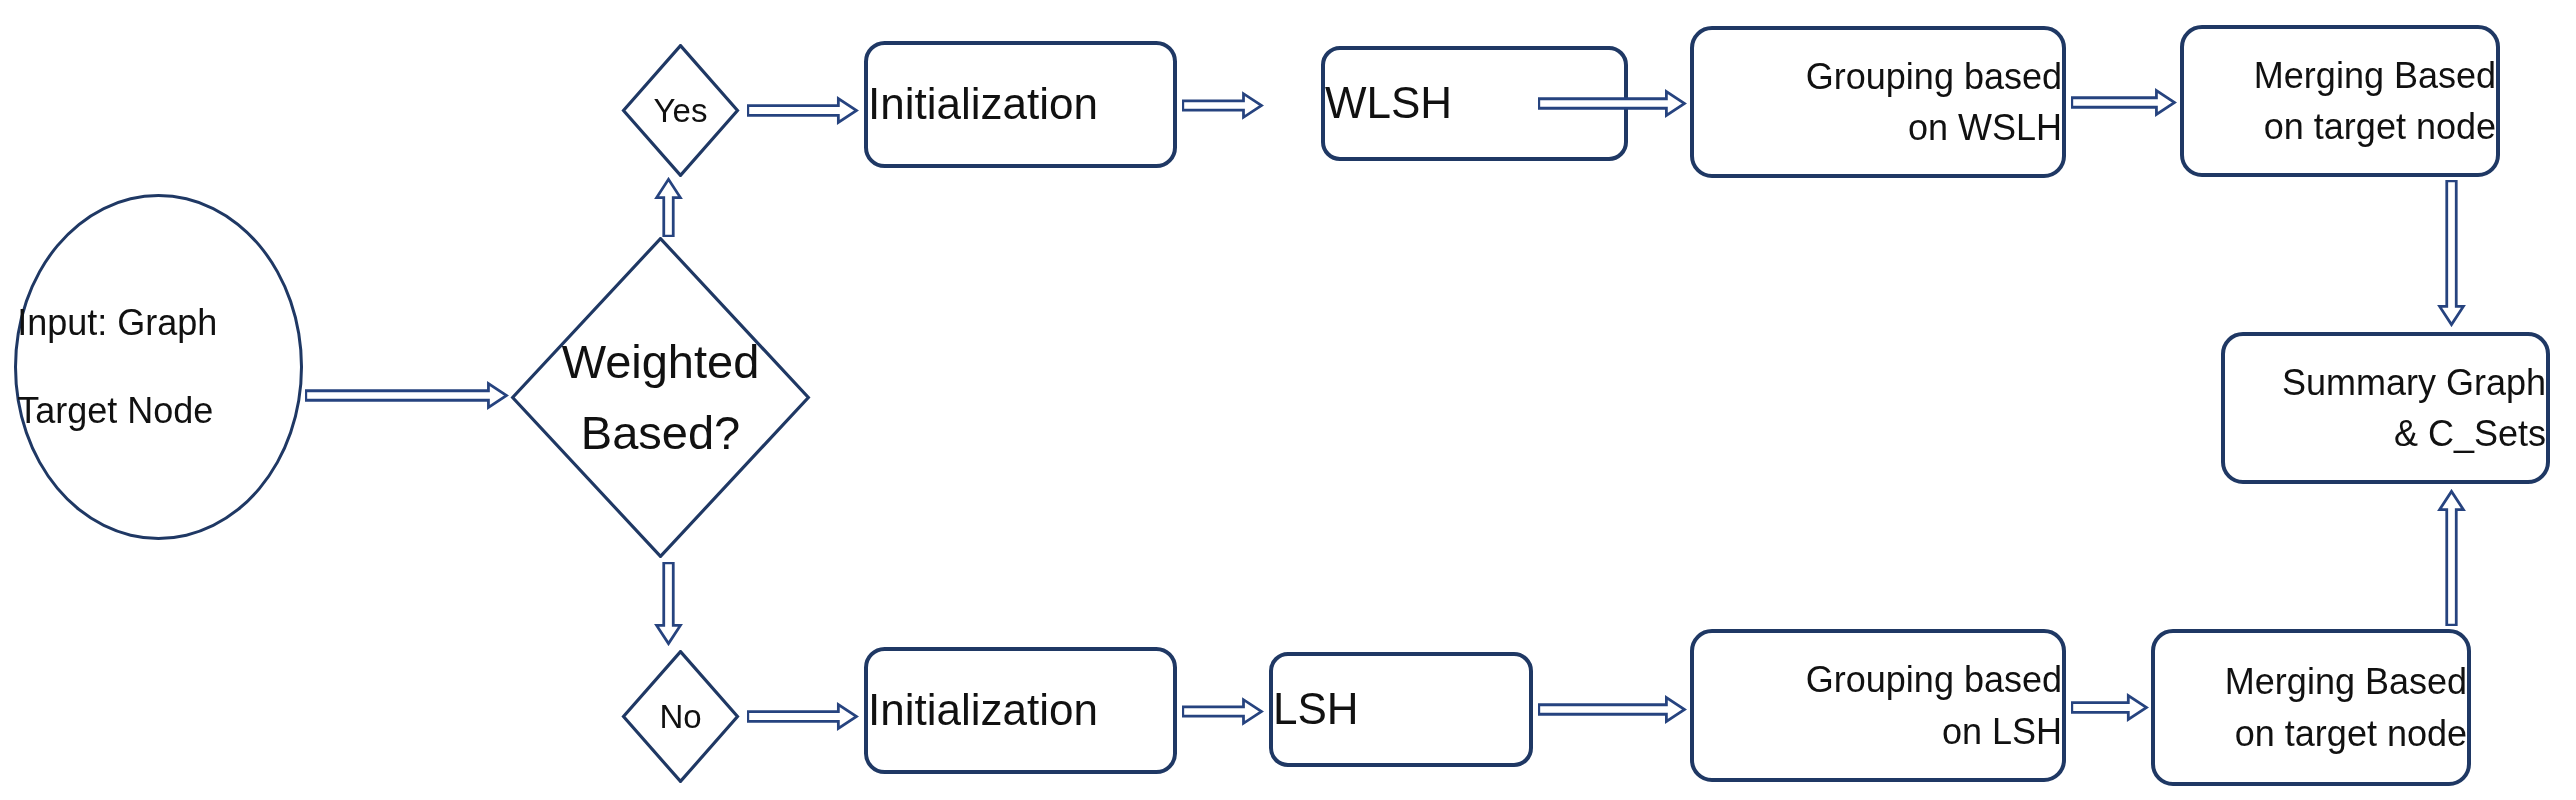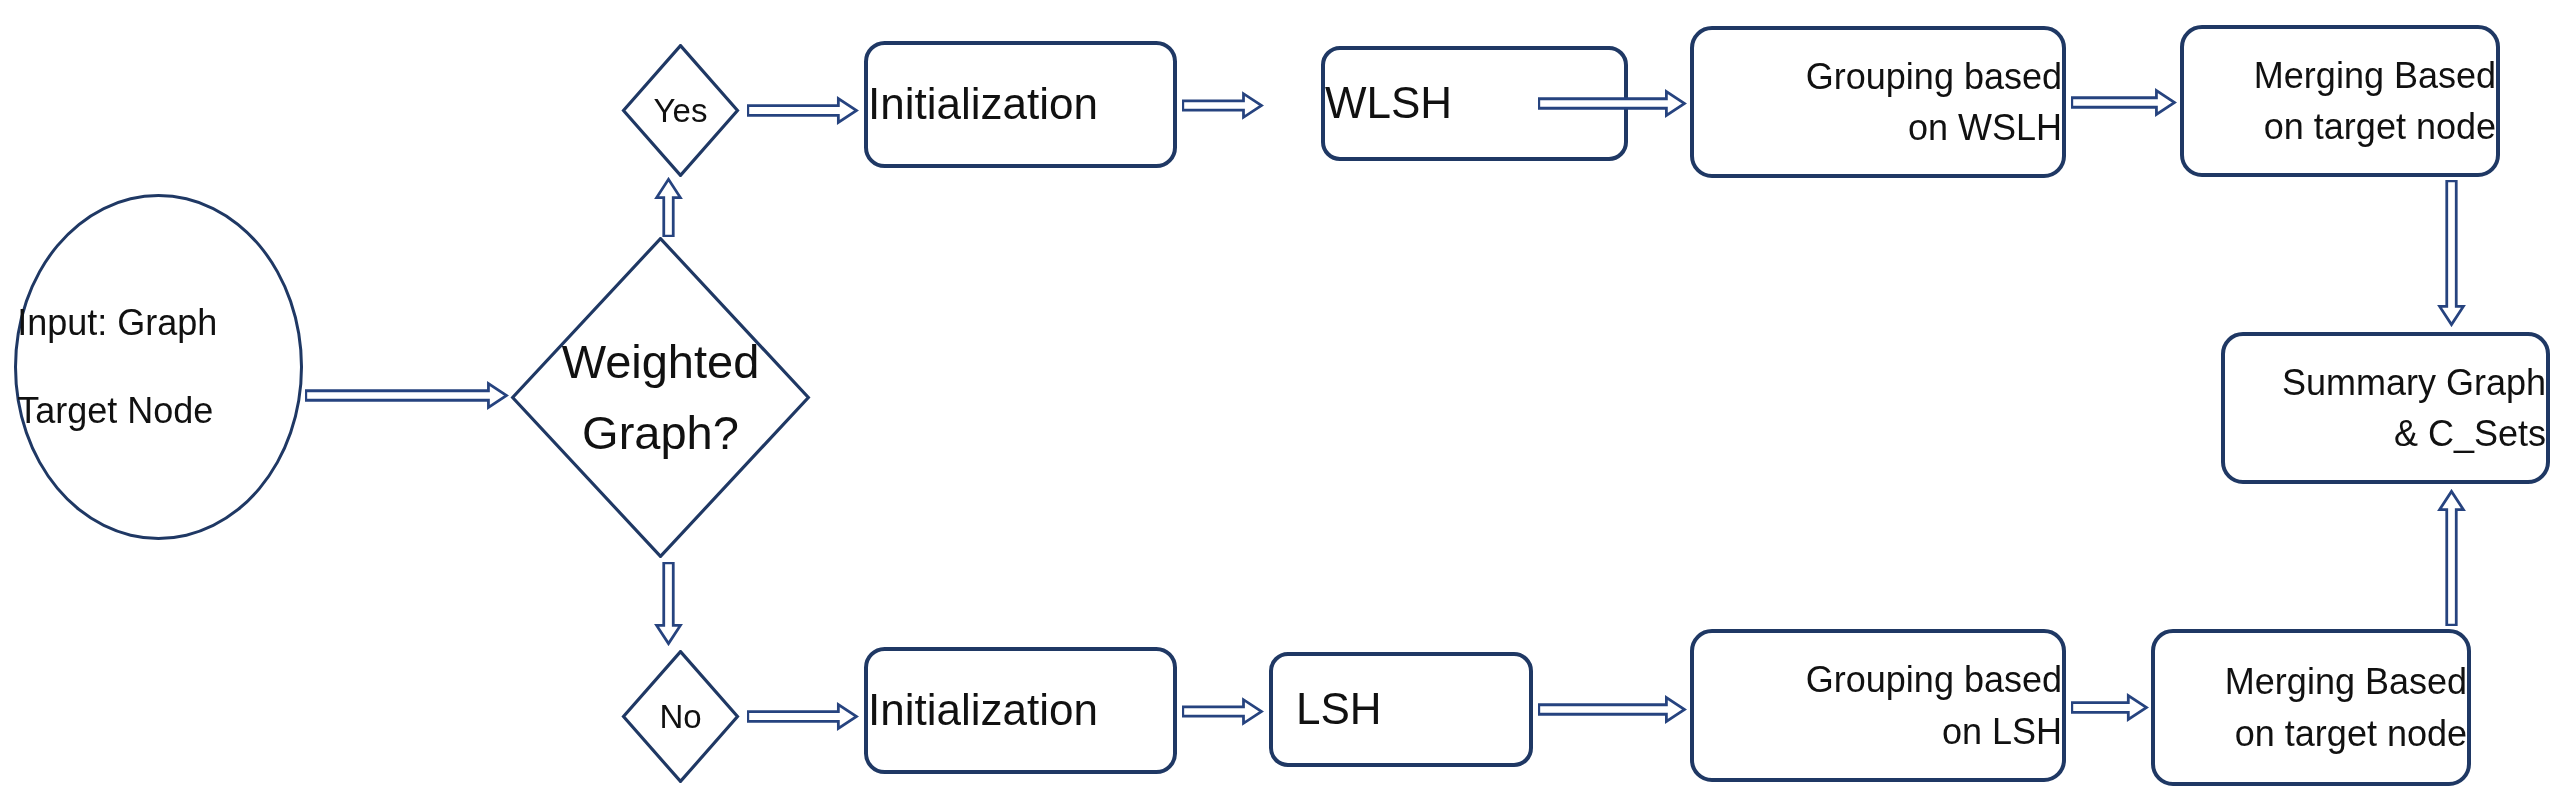--- a/index.html
+++ b/index.html
@@ -58,21 +58,21 @@
 
   <svg class="arrow" style="left:305px;top:378px;" width="204" height="35" viewBox="0 0 258 44">
     <path d="M1 16 H232 V7 L255 22 L232 37 V28 H1 Z"></path>
   </svg>
 
   <svg class="shape" style="left:510px;top:237px;" width="301" height="321" viewBox="0 0 380 406">
     <polygon class="dia" points="190,2 377,203 190,404 3,203"></polygon>
   </svg>
   <div class="dia-label f-dia" style="left:510px;top:237px;width:301px;height:321px;">
     <span>Weighted</span>
-    <span>Graph?</span>
+    <span>Based?</span>
   </div>
 
   <svg class="arrow" style="left:651px;top:177px;" width="35" height="60" viewBox="0 0 44 76">
     <path d="M16 75 V26 H7 L22 3 L37 26 H28 V75 Z"></path>
   </svg>
 
   <svg class="shape" style="left:621px;top:44px;" width="119" height="133" viewBox="0 0 150 168">
     <polygon class="dia" points="75,2 147,84 75,166 3,84"></polygon>
   </svg>
   <div class="dia-label f-small-dia" style="left:621px;top:44px;width:119px;height:133px;">
@@ -142,21 +142,21 @@
   </svg>
 
   <div class="node center f-big" style="left:864px;top:647px;width:313px;height:127px;border-radius:20.6px;">
     <span>Initialization</span>
   </div>
 
   <svg class="arrow" style="left:1182px;top:694px;" width="82" height="35" viewBox="0 0 104 44">
     <path d="M1 16 H78 V7 L101 22 L78 37 V28 H1 Z"></path>
   </svg>
 
-  <div class="node center f-big" style="left:1269px;top:652px;width:264px;height:115px;border-radius:19px;padding-left:23px;">
+  <div class="node center f-big" style="left:1269px;top:652px;width:264px;height:115px;border-radius:19px;">
     <span>LSH</span>
   </div>
 
   <svg class="arrow" style="left:1538px;top:692px;" width="149" height="35" viewBox="0 0 188 44">
     <path d="M1 16 H162 V7 L185 22 L162 37 V28 H1 Z"></path>
   </svg>
 
   <div class="node leftalign f-med" style="left:1690px;top:629px;width:376px;height:153px;padding-left:30px;">
     <span>Grouping based</span>
     <span>on LSH</span>

